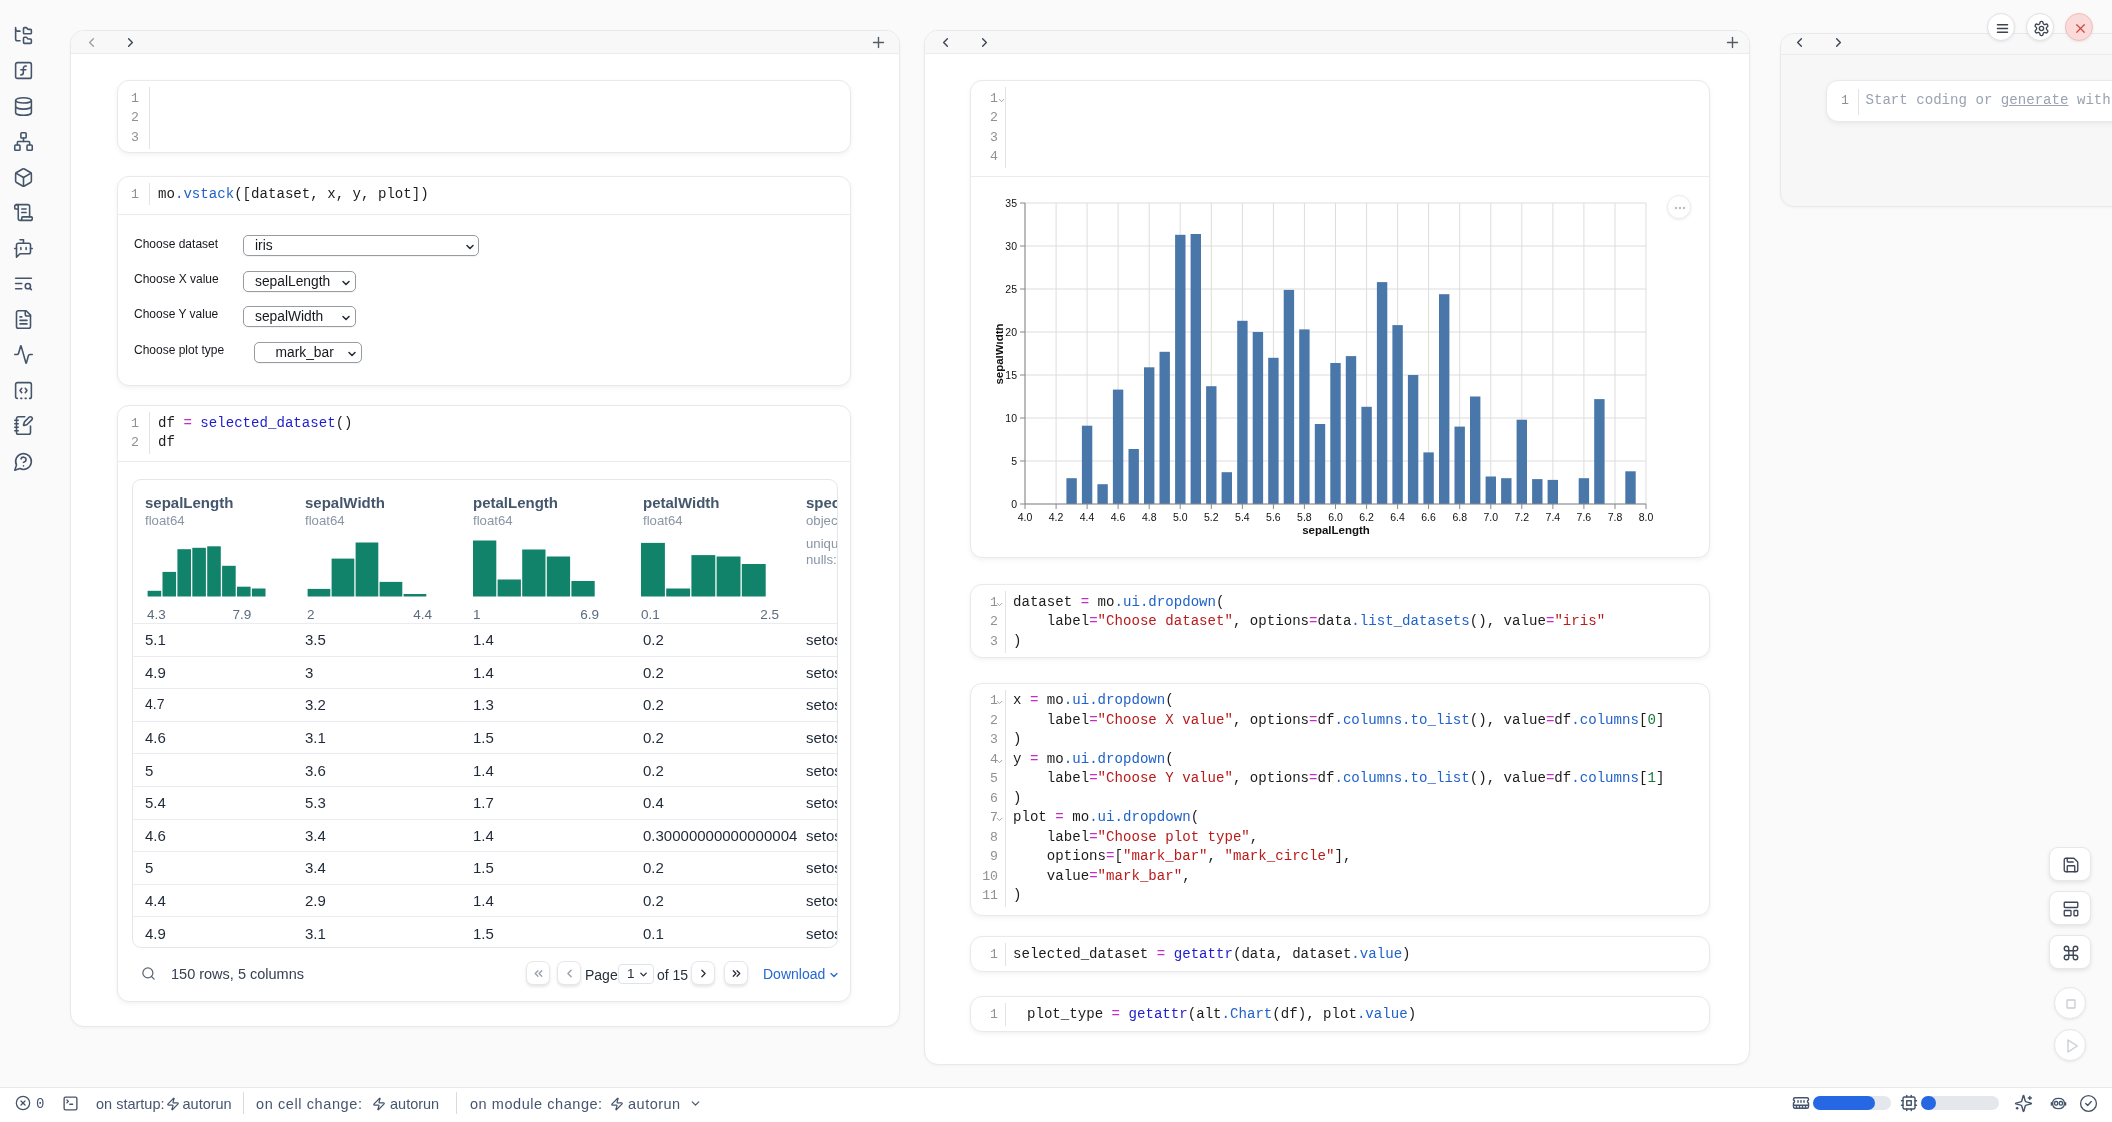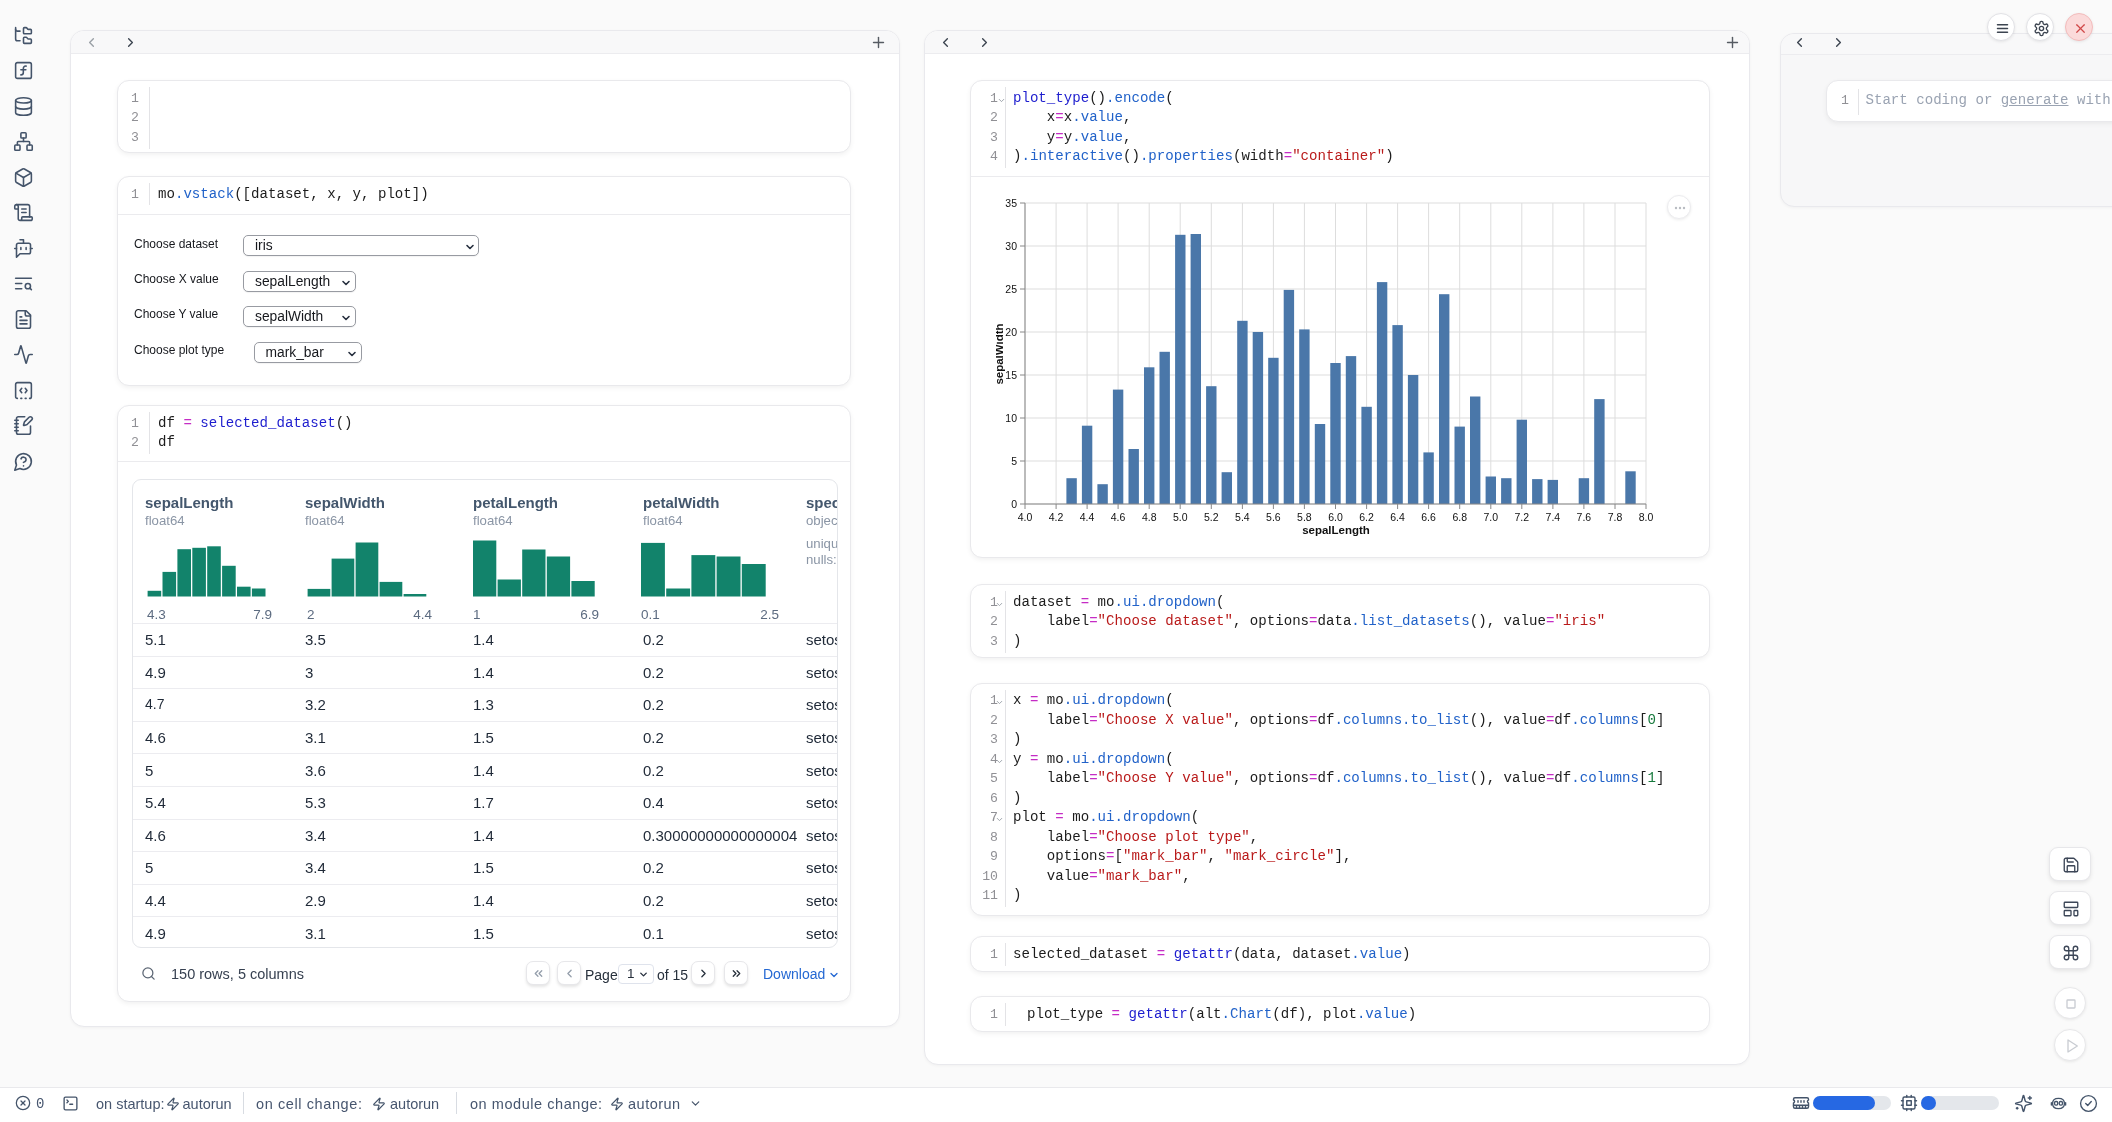--- a/index.html
+++ b/index.html
@@ -70,21 +70,21 @@
       </svg></div>
 <div class="uilabel" style="left:16px;top:94.80000000000001px">Choose X value</div>
 <div class="sel" style="left:125px;top:93.5px;width:113px;height:21px;padding:2px 0 0 11px">sepalLength<svg class="abs" style="left:96px;top:5px" width="12" height="12" viewBox="0 0 24 24" fill="none" stroke="#27303f" stroke-width="3.2" stroke-linecap="round" stroke-linejoin="round">
         <path d="m6 9 6 6 6-6"></path>
       </svg></div>
 <div class="uilabel" style="left:16px;top:130.3px">Choose Y value</div>
 <div class="sel" style="left:125px;top:129px;width:113px;height:21px;padding:2px 0 0 11px">sepalWidth<svg class="abs" style="left:96px;top:5px" width="12" height="12" viewBox="0 0 24 24" fill="none" stroke="#27303f" stroke-width="3.2" stroke-linecap="round" stroke-linejoin="round">
         <path d="m6 9 6 6 6-6"></path>
       </svg></div>
 <div class="uilabel" style="left:16px;top:166px">Choose plot type</div>
-<div class="sel" style="left:135.5px;top:165px;width:108px;height:21px;padding:2px 0 0 11px">mark_bar<svg class="abs" style="left:91px;top:5px" width="12" height="12" viewBox="0 0 24 24" fill="none" stroke="#27303f" stroke-width="3.2" stroke-linecap="round" stroke-linejoin="round">
+<div class="sel" style="left:135.5px;top:165px;width:108px;height:21px;padding:2px 0 0 21px">mark_bar<svg class="abs" style="left:91px;top:5px" width="12" height="12" viewBox="0 0 24 24" fill="none" stroke="#27303f" stroke-width="3.2" stroke-linecap="round" stroke-linejoin="round">
         <path d="m6 9 6 6 6-6"></path>
       </svg></div>
 </div>
 <div class="cell" style="left:117px;top:405px;width:734px;height:597px">
 <div class="nums" style="left:0;top:7.5px;width:21px">1<br>2</div>
 <div class="gline" style="left:31px;top:6px;height:42px"></div>
 <div class="code" style="left:40px;top:7.5px">df <span class="o">=</span> <span class="f">selected_dataset</span>()<br>df</div>
 <div class="hdiv" style="top:55px"></div>
 <div class="abs" style="left:14px;top:73px;width:706px;height:469px;border:1px solid #e4e6ea;border-radius:9px;overflow:hidden;background:#fff">
 <div class="abs" style="left:12px;top:14px;font-weight:bold;font-size:15px;color:#44576d;white-space:nowrap">sepalLength</div>
@@ -118,21 +118,21 @@
         <rect x="389.2" y="69.5" width="23.3" height="47.0" fill="#12836b"></rect>
         <rect x="413.8" y="76.5" width="23.3" height="40.0" fill="#12836b"></rect>
         <rect x="438.4" y="101.0" width="23.3" height="15.5" fill="#12836b"></rect>
         <rect x="508.0" y="62.9" width="23.9" height="53.6" fill="#12836b"></rect>
         <rect x="533.2" y="108.5" width="23.9" height="8.0" fill="#12836b"></rect>
         <rect x="558.4" y="75.1" width="23.9" height="41.4" fill="#12836b"></rect>
         <rect x="583.6" y="76.5" width="23.9" height="40.0" fill="#12836b"></rect>
         <rect x="608.8" y="84.0" width="23.9" height="32.5" fill="#12836b"></rect>
       </svg>
 <div class="abs" style="left:14px;top:127px;font-size:13.5px;color:#5c6b80">4.3</div>
-<div class="abs" style="left:79px;top:127px;width:60px;text-align:right;font-size:13.5px;color:#5c6b80">7.9</div>
+<div class="abs" style="left:79px;top:127px;width:60px;text-align:center;font-size:13.5px;color:#5c6b80">7.9</div>
 <div class="abs" style="left:174px;top:127px;font-size:13.5px;color:#5c6b80">2</div>
 <div class="abs" style="left:239px;top:127px;width:60px;text-align:right;font-size:13.5px;color:#5c6b80">4.4</div>
 <div class="abs" style="left:340px;top:127px;font-size:13.5px;color:#5c6b80">1</div>
 <div class="abs" style="left:406px;top:127px;width:60px;text-align:right;font-size:13.5px;color:#5c6b80">6.9</div>
 <div class="abs" style="left:508px;top:127px;font-size:13.5px;color:#5c6b80">0.1</div>
 <div class="abs" style="left:586px;top:127px;width:60px;text-align:right;font-size:13.5px;color:#5c6b80">2.5</div>
 <div class="abs" style="left:0;top:143.0px;width:706px;height:1px;background:#ececf0"></div>
 <div class="abs" style="left:12px;top:151.2px;font-size:15px;color:#1f2937;white-space:nowrap">5.1</div>
 <div class="abs" style="left:172px;top:151.2px;font-size:15px;color:#1f2937;white-space:nowrap">3.5</div>
 <div class="abs" style="left:340px;top:151.2px;font-size:15px;color:#1f2937;white-space:nowrap">1.4</div>
@@ -226,21 +226,20 @@
       </svg>
     </div>
 <div class="abs" style="left:645px;top:560px;font-size:14px;color:#2468d3">Download</div>
 <svg class="abs" style="left:710px;top:563px" width="12" height="12" viewBox="0 0 24 24" fill="none" stroke="#2468d3" stroke-width="2.6" stroke-linecap="round" stroke-linejoin="round">
       <path d="m6 9 6 6 6-6"></path>
     </svg>
 </div>
 <div class="cell" style="left:970px;top:80px;width:740px;height:478px">
 <div class="nums" style="left:0;top:7.5px;width:27px">1<br>2<br>3<br>4</div>
 <div class="gline" style="left:34px;top:6px;height:81px"></div>
-<div class="code" style="left:42px;top:7.5px"><span class="f">plot_type</span>()<span class="p">.encode</span>(<br>    x<span class="o">=</span>x<span class="p">.value</span>,<br>    y<span class="o">=</span>y<span class="p">.value</span>,<br>)<span class="p">.interactive</span>()<span class="p">.properties</span>(width<span class="o">=</span><span class="s">"container"</span>)</div>
 <svg class="abs" style="left:26px;top:14.5px" width="9" height="9" viewBox="0 0 24 24" fill="none" stroke="#9aa0a8" stroke-width="2.5" stroke-linecap="round" stroke-linejoin="round">
       <path d="m6 9 6 6 6-6"></path>
     </svg>
 <div class="hdiv" style="top:95px"></div>
 <svg class="abs" style="left:25px;top:105px" width="700" height="360" viewBox="0 0 700 360">
       <line x1="29.0" y1="17" x2="29.0" y2="318" stroke="#ddd" stroke-width="1"></line>
       <line x1="60.1" y1="17" x2="60.1" y2="318" stroke="#ddd" stroke-width="1"></line>
       <line x1="91.1" y1="17" x2="91.1" y2="318" stroke="#ddd" stroke-width="1"></line>
       <line x1="122.1" y1="17" x2="122.1" y2="318" stroke="#ddd" stroke-width="1"></line>
       <line x1="153.2" y1="17" x2="153.2" y2="318" stroke="#ddd" stroke-width="1"></line>

